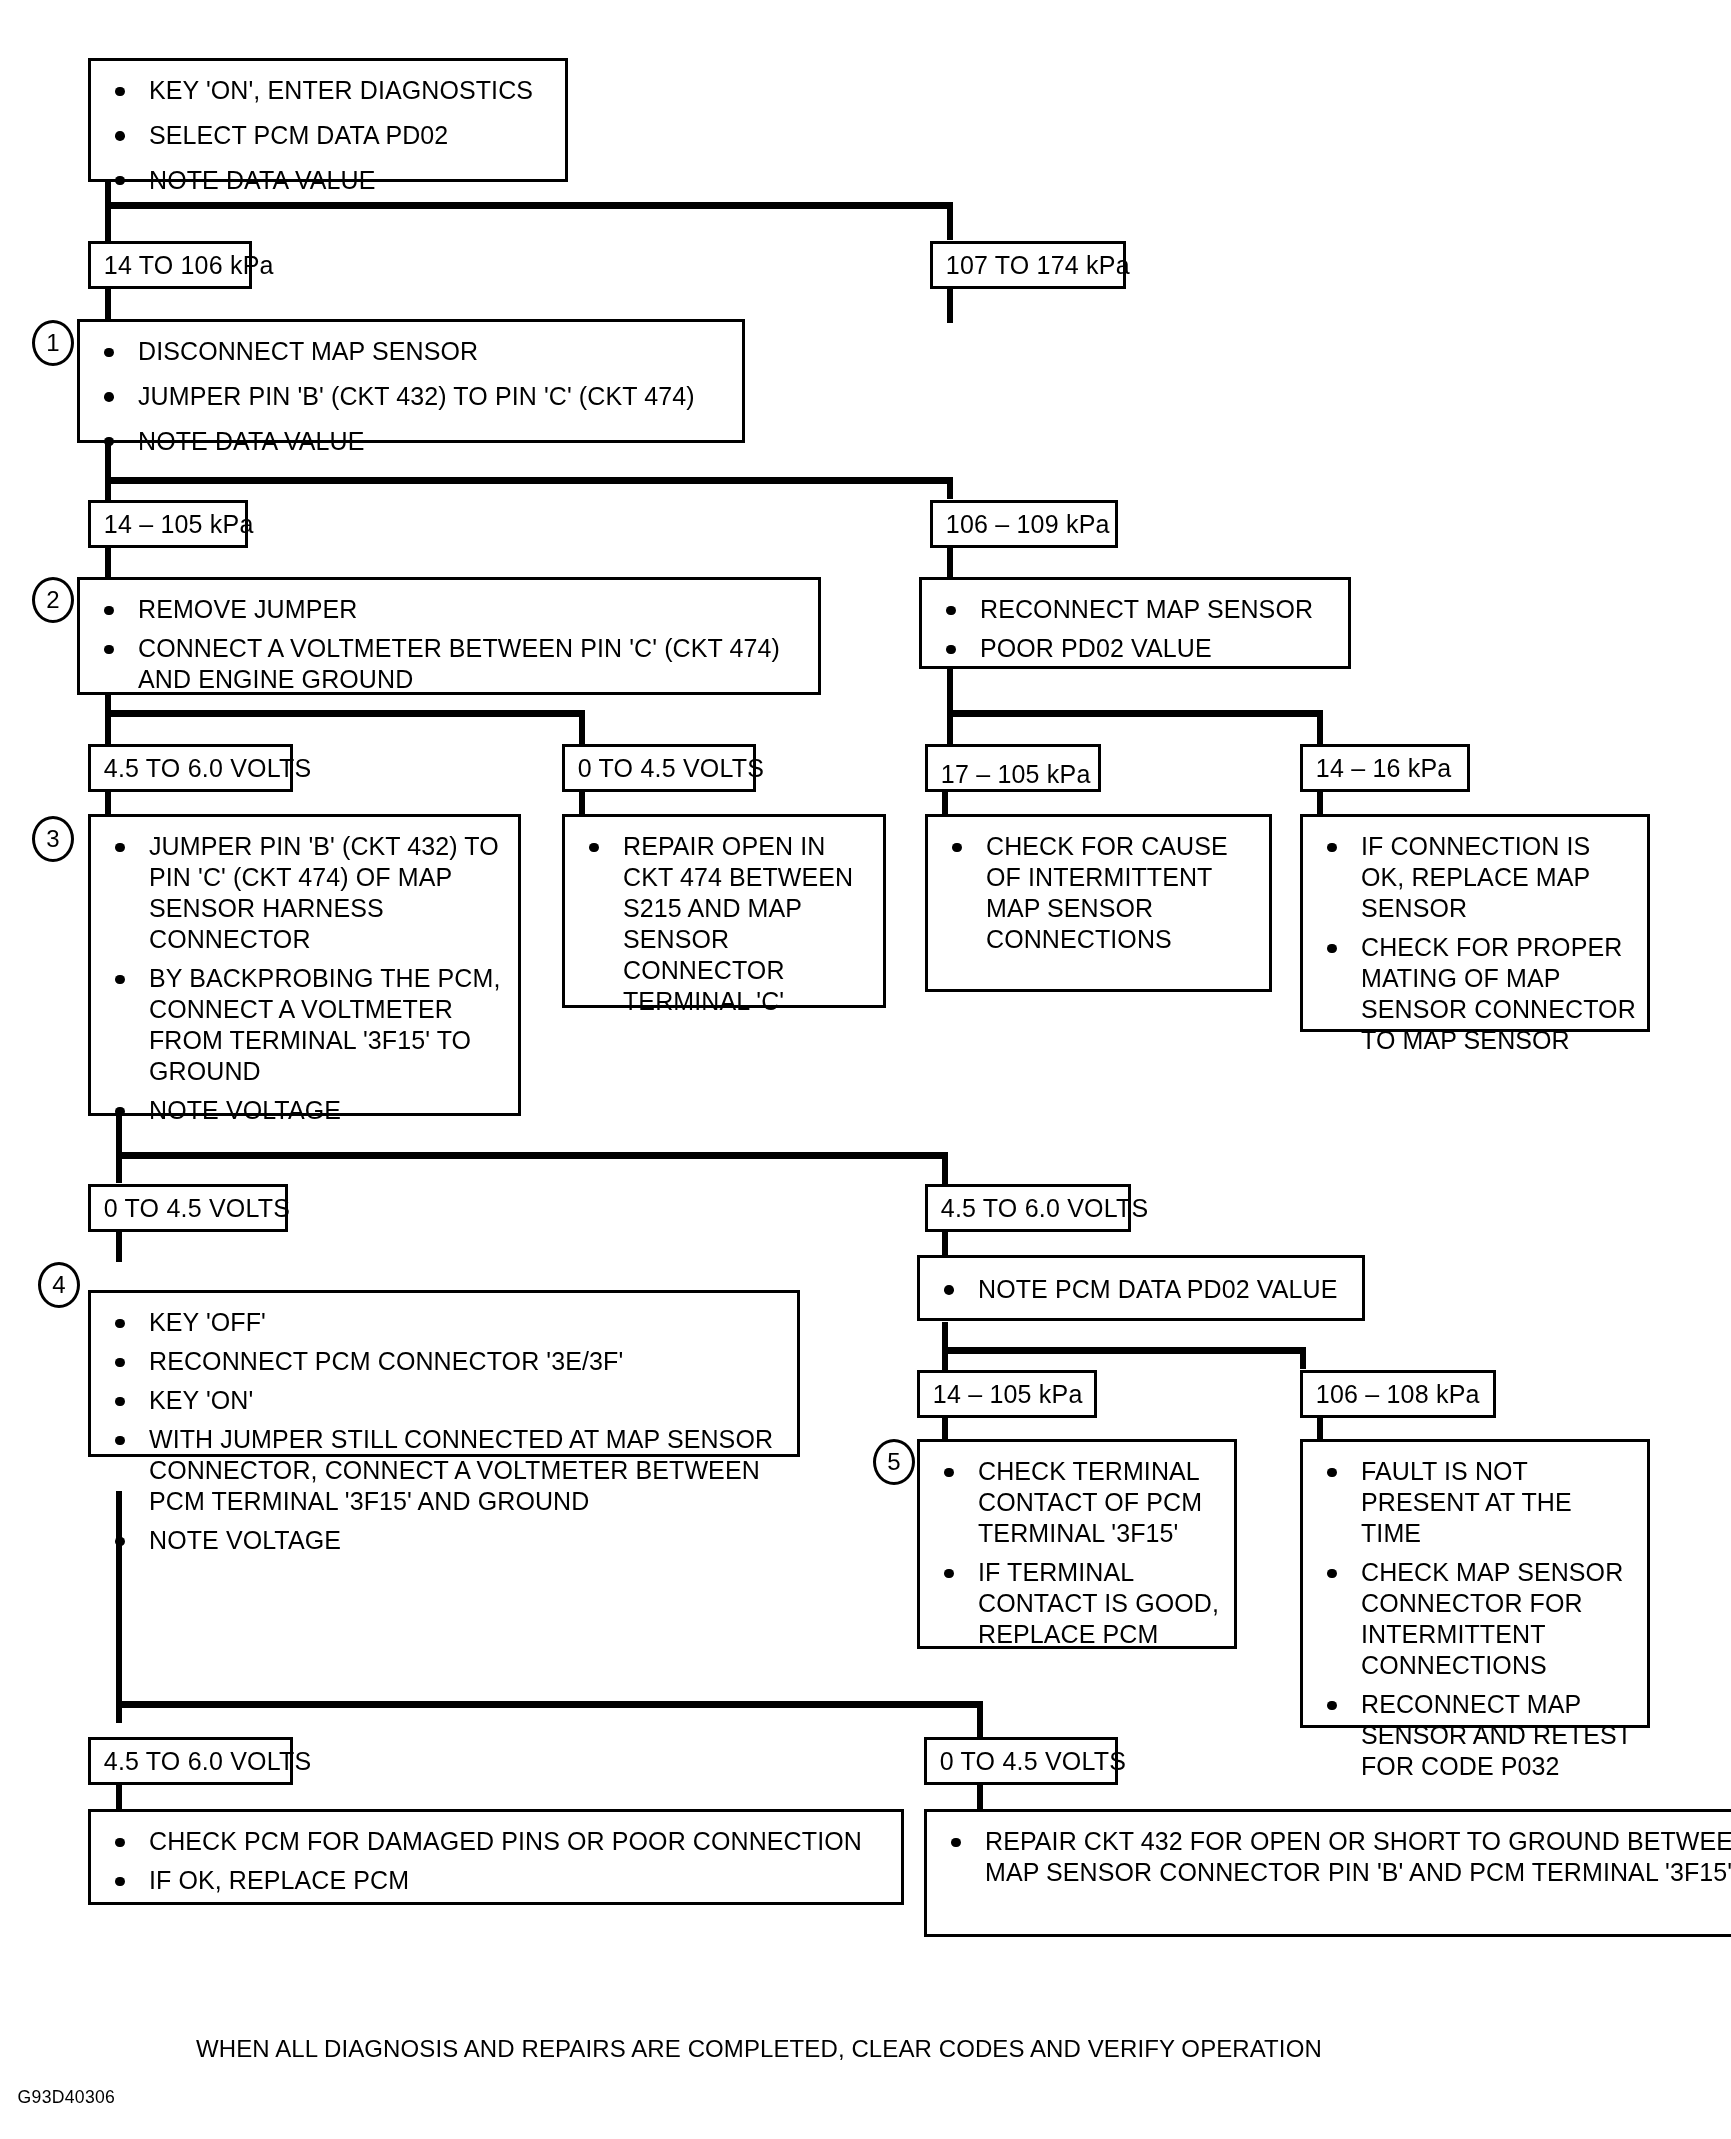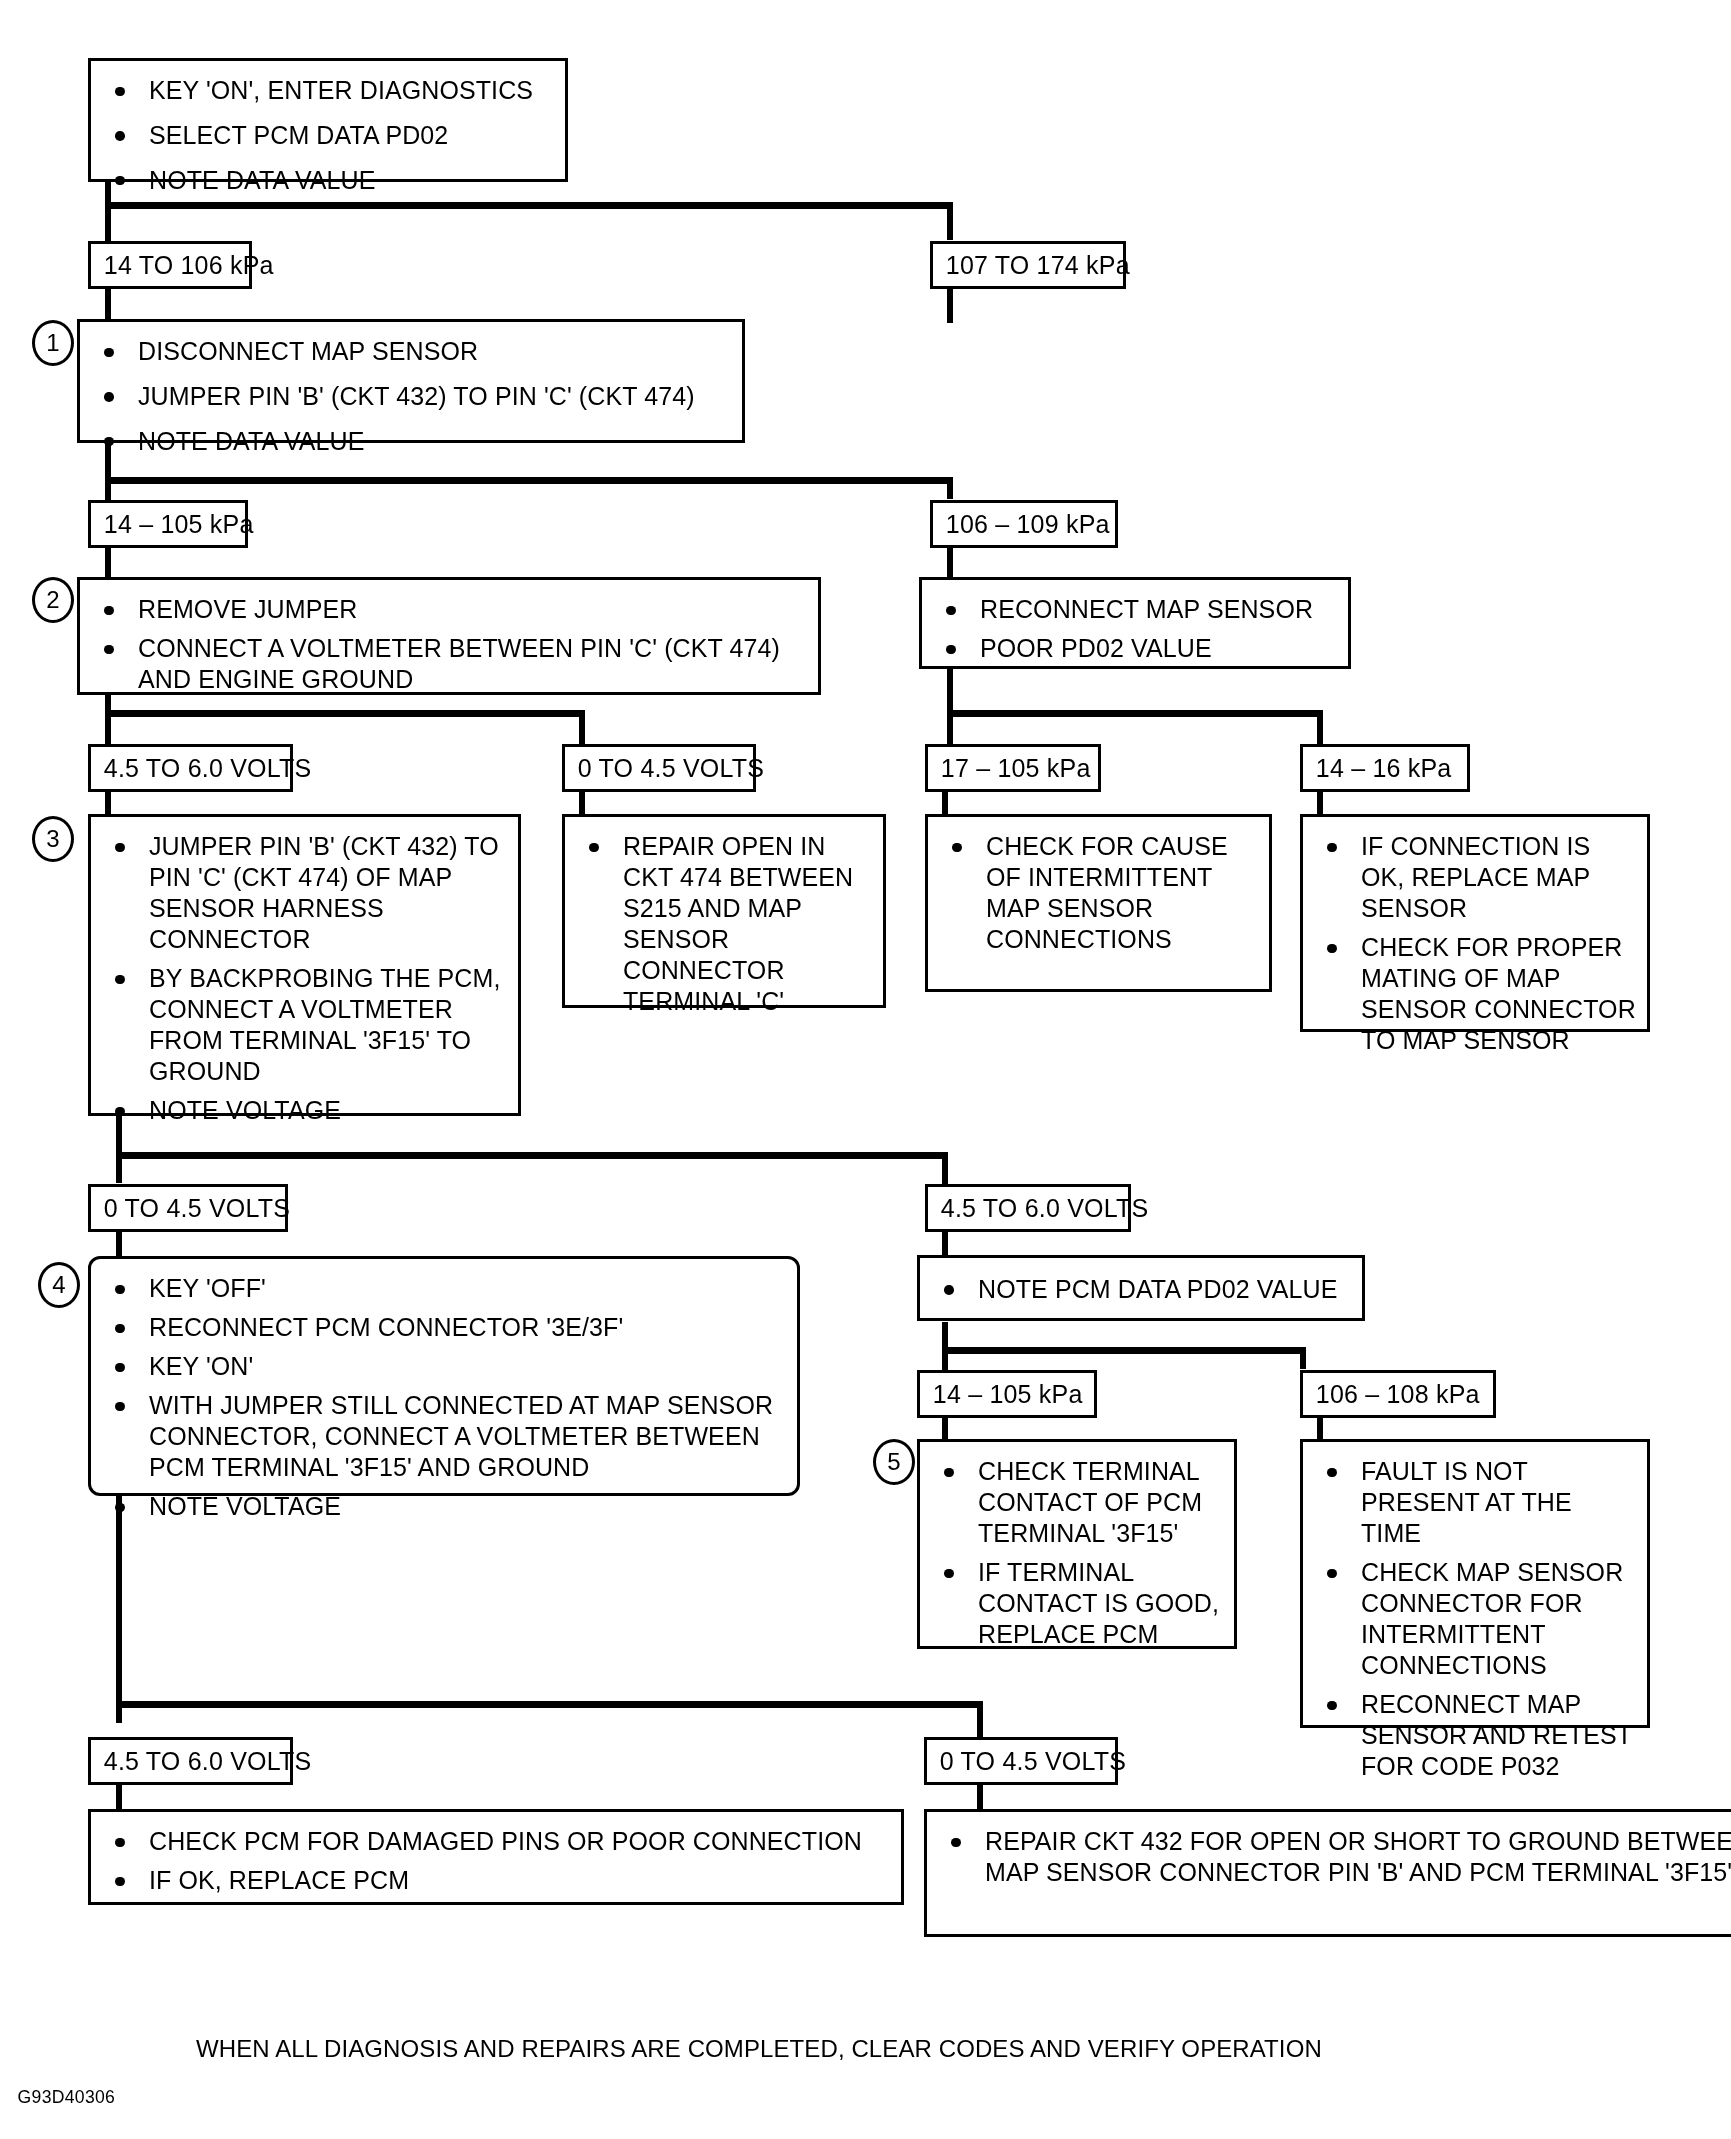--- a/index.html
+++ b/index.html
@@ -173,21 +173,21 @@
   <div class="line vline" style="left:947px; top:669px; height:75px;"></div>
   <div class="line hline" style="left:947px; top:710px; width:376px;"></div>
   <div class="line vline" style="left:1317px; top:710px; height:34px;"></div>
 
   <div class="tagbox" style="left:88px; top:744px; width:205px; height:48px;">
     <span>4.5 TO 6.0 VOLTS</span>
   </div>
   <div class="tagbox" style="left:562px; top:744px; width:194px; height:48px;">
     <span>0 TO 4.5 VOLTS</span>
   </div>
-  <div class="tagbox" style="left:925px; top:744px; width:176px; height:48px;">
+  <div class="tagbox" style="left:925px; top:744px; width:176px; height:48px;align-items:flex-end;">
     <span>17 – 105 kPa</span>
   </div>
   <div class="tagbox" style="left:1300px; top:744px; width:170px; height:48px;">
     <span>14 – 16 kPa</span>
   </div>
 
   <div class="line vline" style="left:105px; top:792px; height:25.6px;"></div>
   <div class="line vline" style="left:579px; top:792px; height:25.6px;"></div>
   <div class="line vline" style="left:942px; top:792px; height:25.6px;"></div>
   <div class="line vline" style="left:1317px; top:792px; height:25.6px;"></div>
@@ -232,21 +232,21 @@
   <div class="tagbox" style="left:925px; top:1184px; width:206px; height:48px;">
     <span>4.5 TO 6.0 VOLTS</span>
   </div>
 
   <div class="line vline" style="left:116px; top:1232px; height:30px;"></div>
   <div class="line vline" style="left:942px; top:1232px; height:30px;"></div>
 
   <div class="stepnum" style="left:38px; top:1262px;">
     <span>4</span>
   </div>
-  <div class="box" style="left:88px; top:1256px; width:712px; height:240px;border-radius:12px;">
+  <div class="box" style="left:88px; top:1290px; width:712px; height:167px;">
     <ul class="blist tight">
       <li>KEY 'OFF'</li>
       <li>RECONNECT PCM CONNECTOR '3E/3F'</li>
       <li>KEY 'ON'</li>
       <li>WITH JUMPER STILL CONNECTED AT MAP SENSOR CONNECTOR, CONNECT A VOLTMETER BETWEEN PCM TERMINAL '3F15' AND GROUND</li>
       <li>NOTE VOLTAGE</li>
     </ul>
   </div>
 
   <div class="box" style="left:917px; top:1255px; width:448px; height:66px;">

